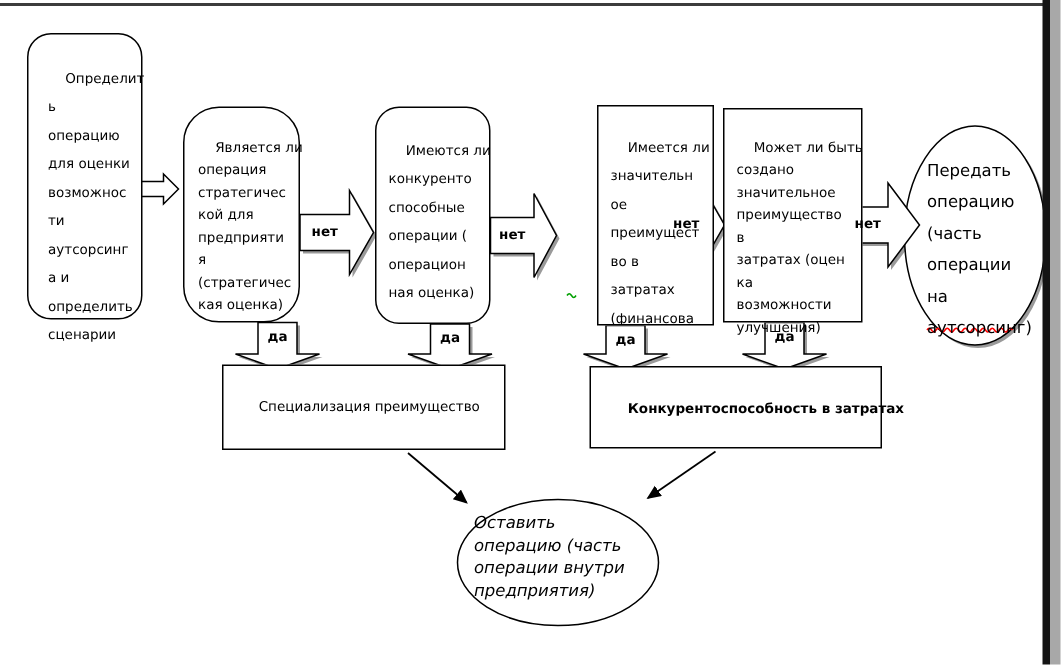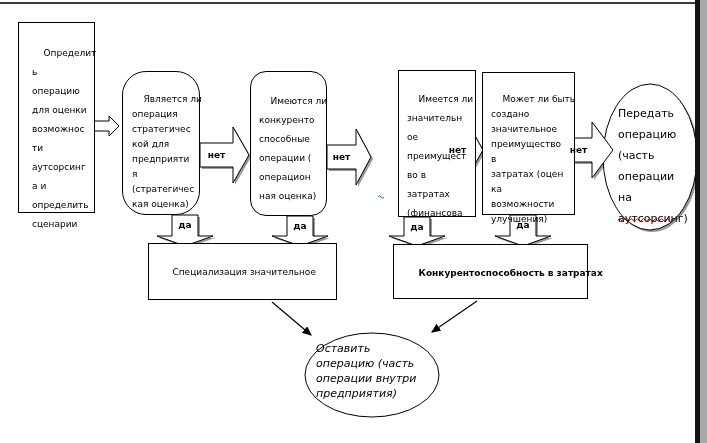--- a/index.html
+++ b/index.html
@@ -18,21 +18,21 @@
   .node-text{white-space:pre;}
   .floating-text{position:absolute;z-index:3;font-size:11px;white-space:pre;}
   .arrow-label{
     position:absolute;z-index:3;font-size:9px;text-align:center;
     font-weight:bold;
   }
   .top-rule{position:absolute;left:0;top:2px;width:696px;height:2px;background:#3c3c3c;z-index:4;}
   .edge-black{position:absolute;left:695px;top:0;width:5px;height:443px;background:#141414;z-index:5;}
   .edge-gray{position:absolute;left:700px;top:0;width:7px;height:443px;background:#a8a8a8;z-index:5;}
   
-  #boxA{left:18px;top:22px;width:77px;height:191px;padding:2px 2px 0 13px;line-height:19px;}
+  #boxA{left:18px;top:22px;width:77px;height:191px;padding:2px 2px 0 13px;line-height:19px;border-radius:16px;}
   #boxB{left:122px;top:71px;width:78px;height:144px;padding:5px 2px 0 9px;line-height:15px;border-radius:24px;}
   #boxC{left:250px;top:71px;width:77px;height:145px;padding:1px 2px 0 8px;line-height:19px;border-radius:16px;}
   #boxD{left:370px;top:70px;width:78px;height:147px;padding:0 2px 0 8px;line-height:19px;overflow:hidden;margin-left:28px;}
   #boxE{left:482px;top:72px;width:93px;height:143px;padding:4px 2px 0 8px;line-height:15px;}
   #boxG{left:148px;top:243px;width:189px;height:57px;padding:7px 4px 0 12px;line-height:14px;}
   #boxH{left:393px;top:244px;width:195px;height:55px;padding:7px 4px 0 12px;line-height:14px;font-weight:bold;}
   #txtF{left:618px;top:103px;line-height:21px;}
   #txtI{left:316px;top:341px;line-height:15px;font-style:italic;}
 </style>
 </head>
@@ -143,21 +143,21 @@
 значительное
 преимущество
 в
 затратах (оцен
 ка
 возможности
 улучшения)</span>
   </div>
 
   <div class="node" id="boxG">
-    <span class="node-text">Специализация значительное</span>
+    <span class="node-text">Специализация преимущество</span>
   </div>
 
   <div class="node" id="boxH">
     <span class="node-text">Конкурентоспособность в затратах</span>
   </div>
 
   <div class="floating-text" id="txtF">Передать
 операцию
 (часть
 операции

